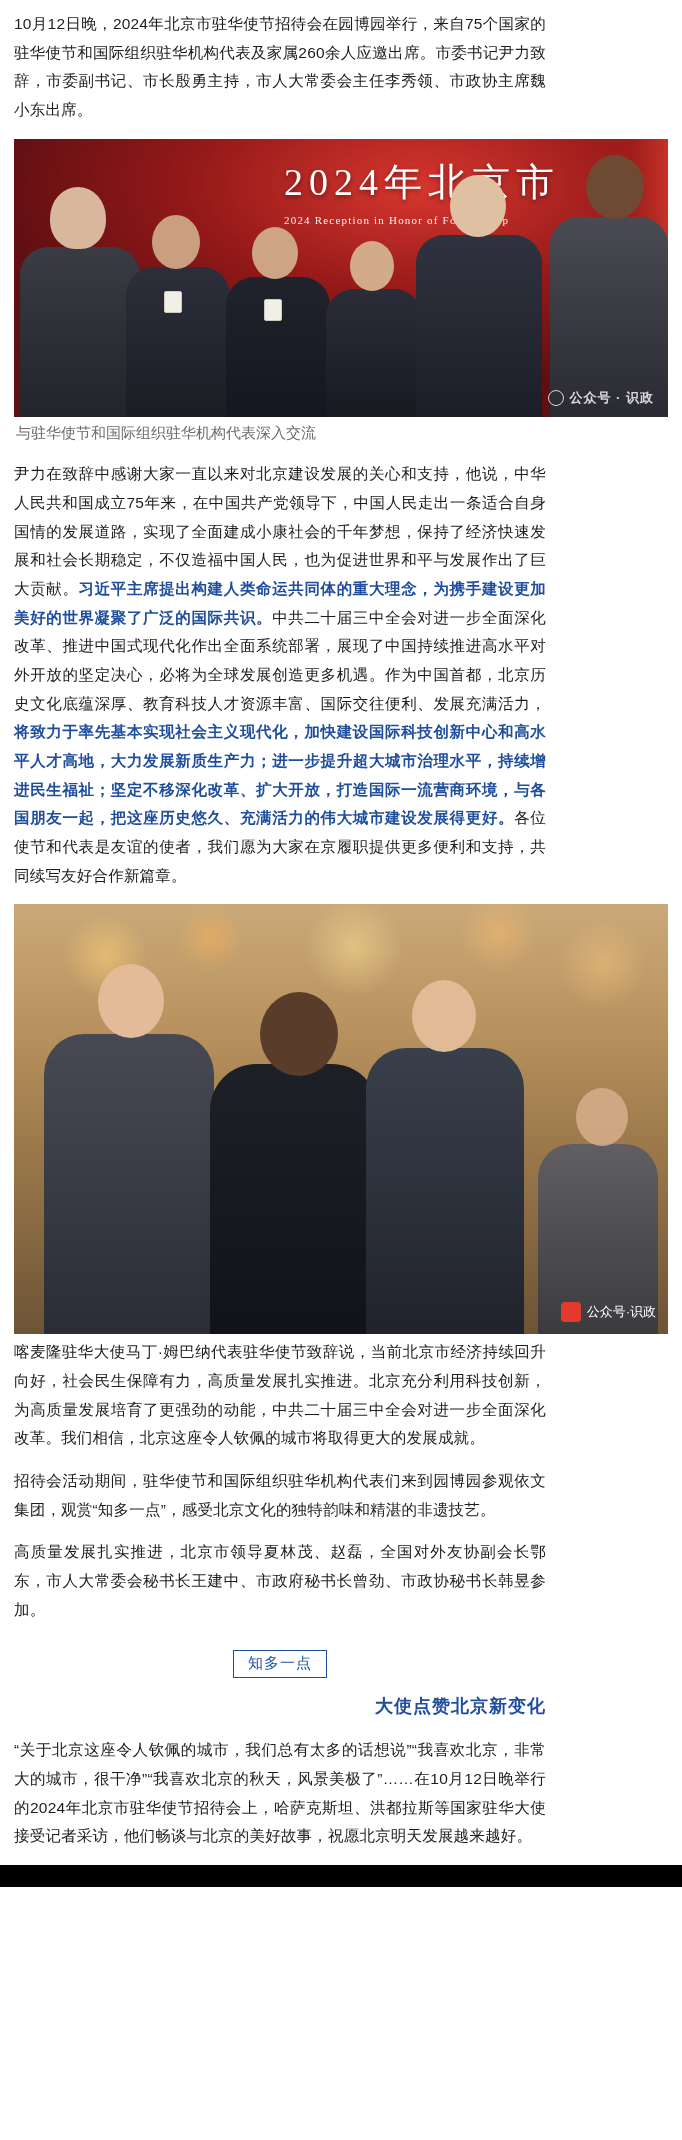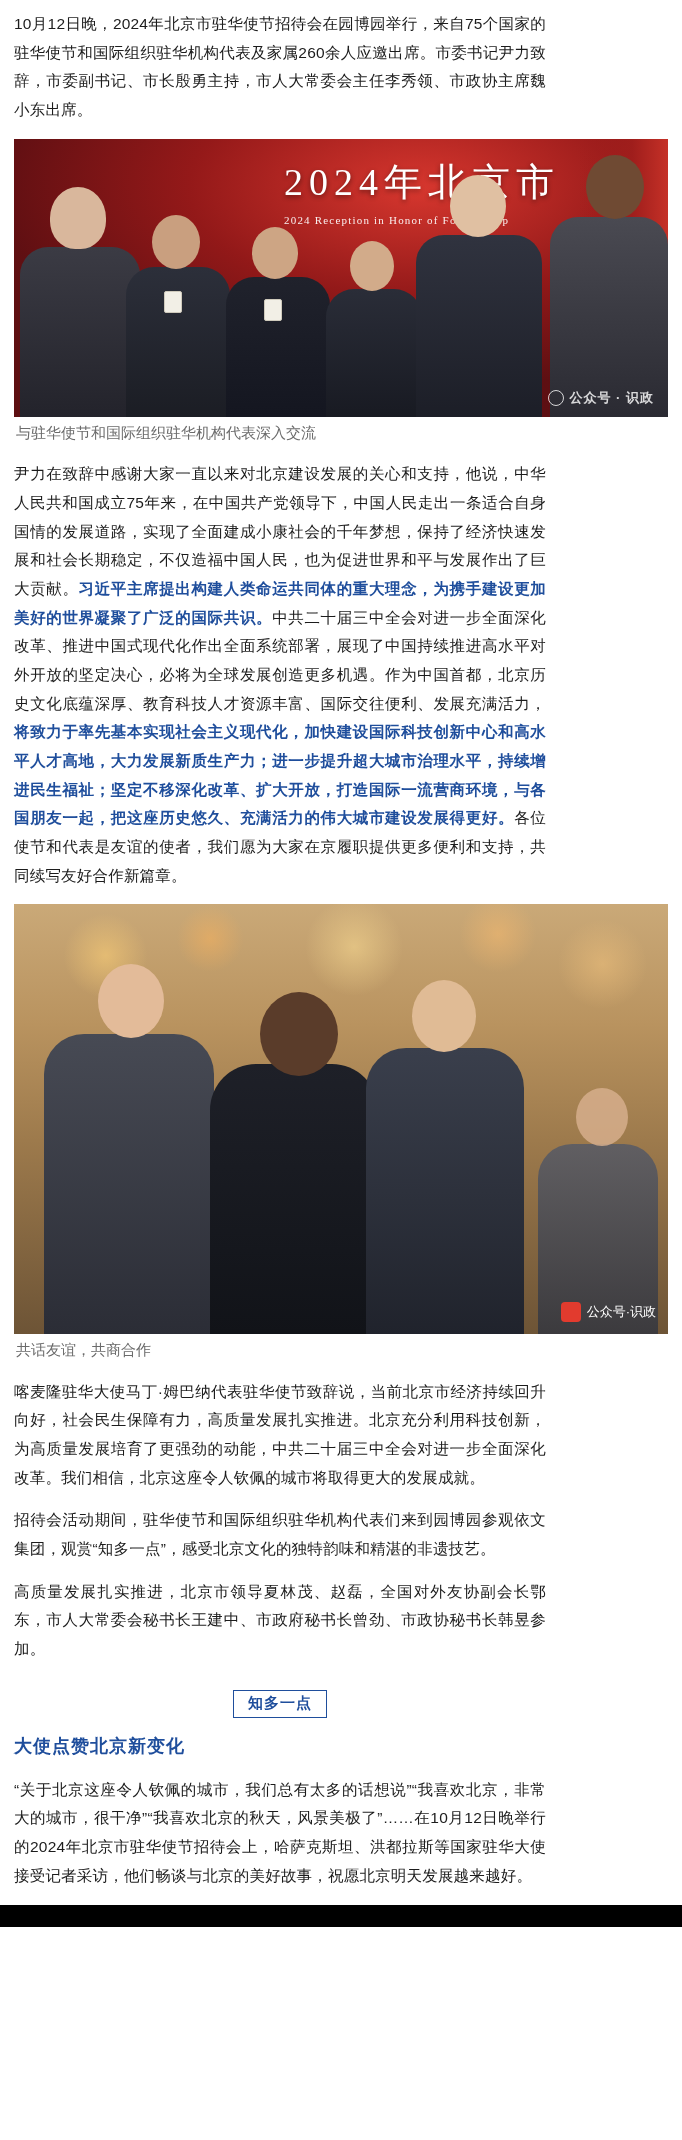--- a/index.html
+++ b/index.html
@@ -164,28 +164,28 @@
     display: inline-block;
   }
   
   .know-wrap {
     text-align: center;
     margin: 26px 0 10px 0;
   }
   .know-label {
     display: inline-block;
     font-size: 15px;
-    font-weight: bold;
+    font-weight: normal;
     color: #1f4e9c;
     border: 1.5px solid #1f4e9c;
     padding: 3px 14px 4px 14px;
     letter-spacing: 1px;
   }
   .know-title {
-    text-align: left;
+    text-align: right;
     font-size: 18px;
     font-weight: bold;
     color: #1f4e9c;
     margin: 16px 0 18px 0;
     letter-spacing: 1px;
   }
   .bottom-strip {
     height: 22px;
     background: #000;
     width: 682px;
@@ -244,21 +244,20 @@
       <div class="fig p2c"></div>
       <div class="head h2c"></div>
       <div class="fig p2d"></div>
       <div class="head h2d"></div>
 
       <div class="wm2">
         <span class="logo"></span>
         <span>公众号·识政</span>
       </div>
     </div>
-    <div class="caption">共话友谊，共商合作</div>
   </div>
 
   <p class="para">
     <span>喀麦隆驻华大使马丁·姆巴纳代表驻华使节致辞说，当前北京市经济持续回升向好，社会民生保障有力，高质量发展扎实推进。北京充分利用科技创新，为高质量发展培育了更强劲的动能，中共二十届三中全会对进一步全面深化改革。我们相信，北京这座令人钦佩的城市将取得更大的发展成就。</span>
   </p>
 
   <p class="para">
     <span>招待会活动期间，驻华使节和国际组织驻华机构代表们来到园博园参观依文集团，观赏“知多一点”，感受北京文化的独特韵味和精湛的非遗技艺。</span>
   </p>
 

